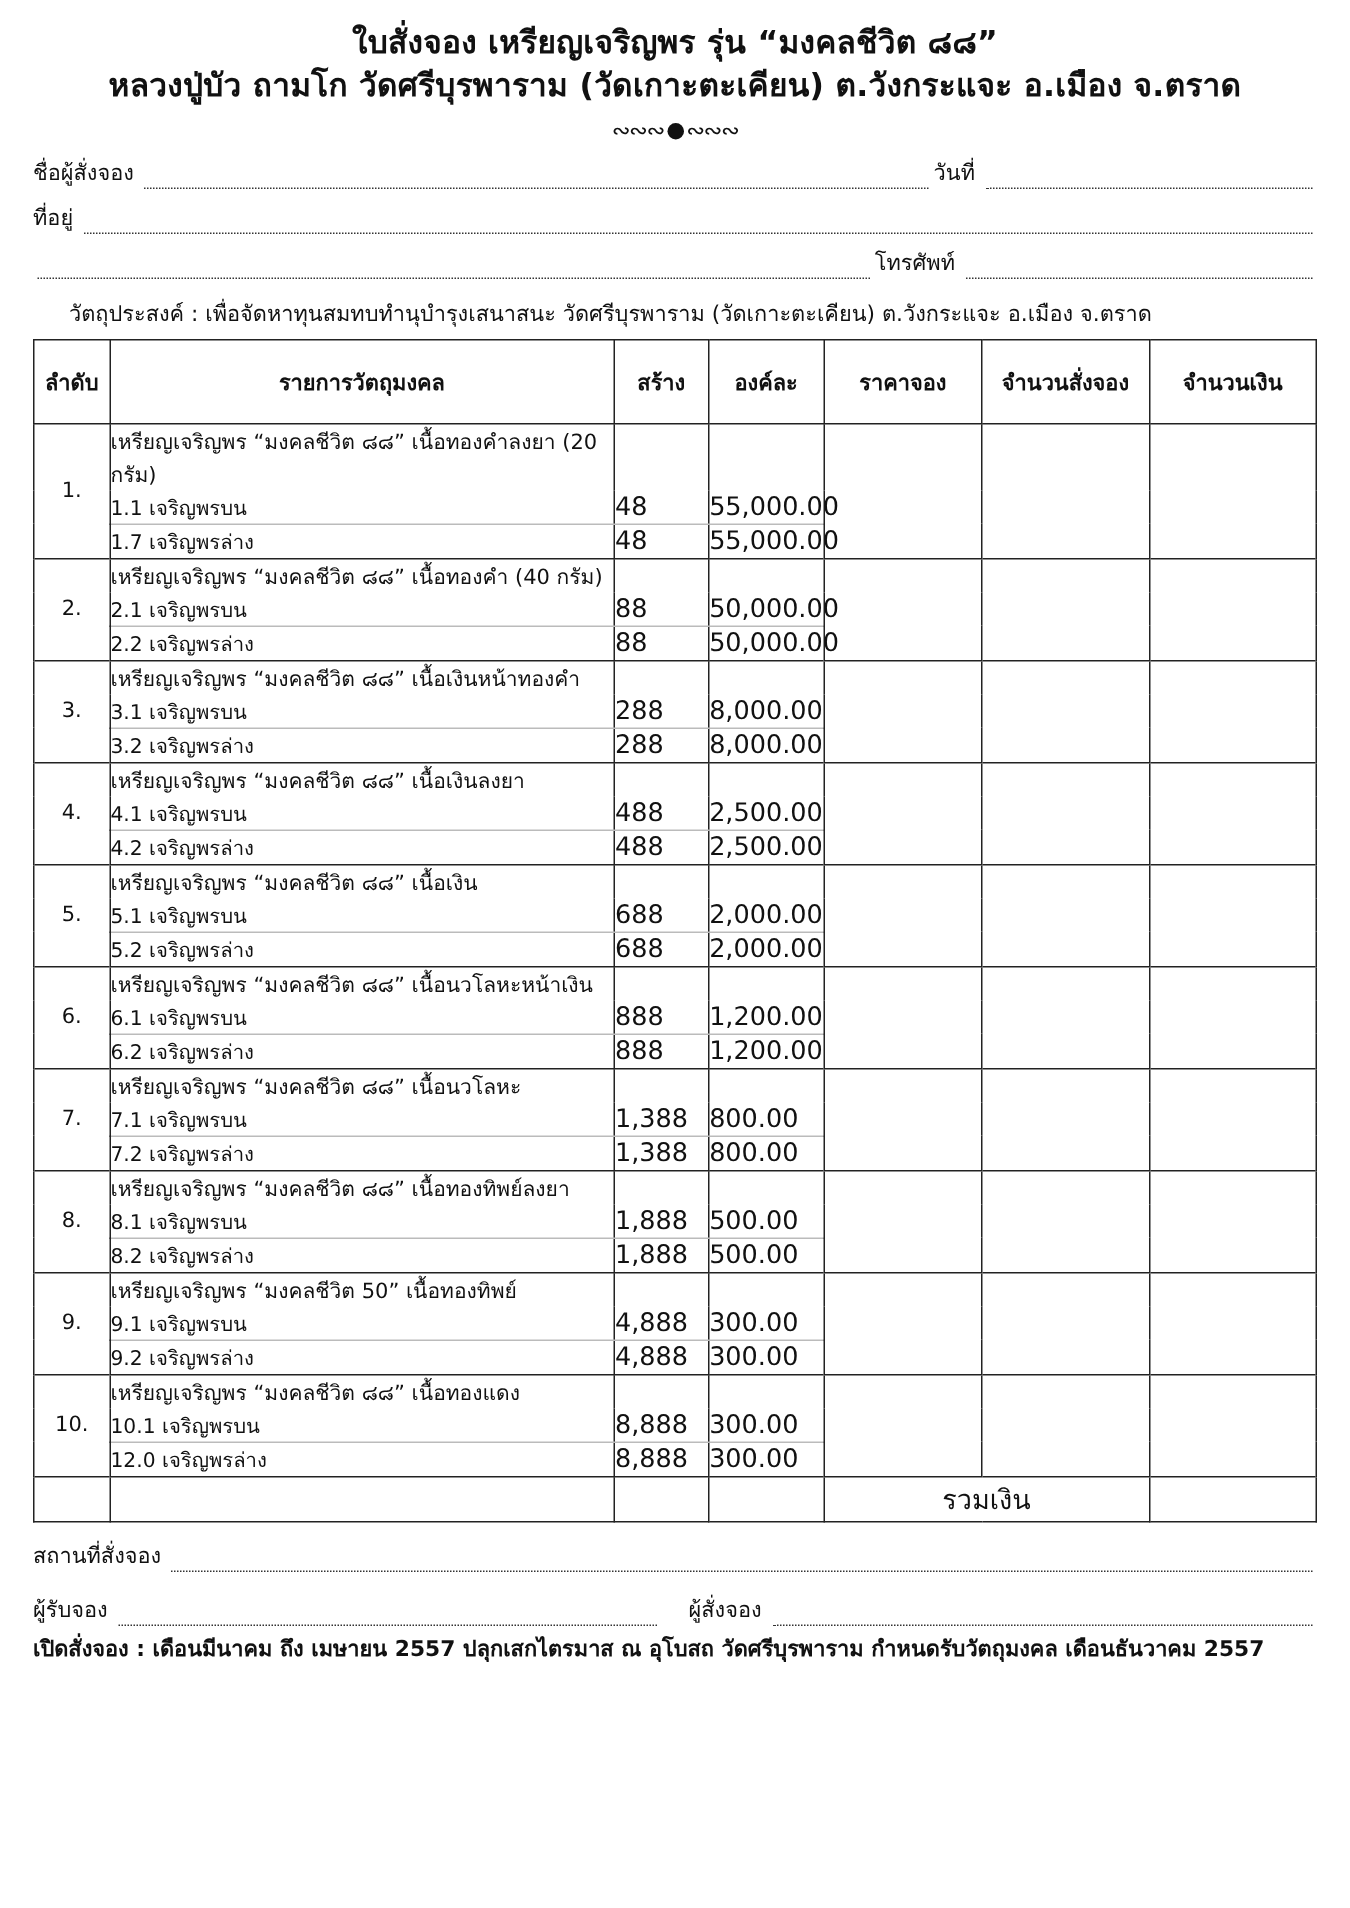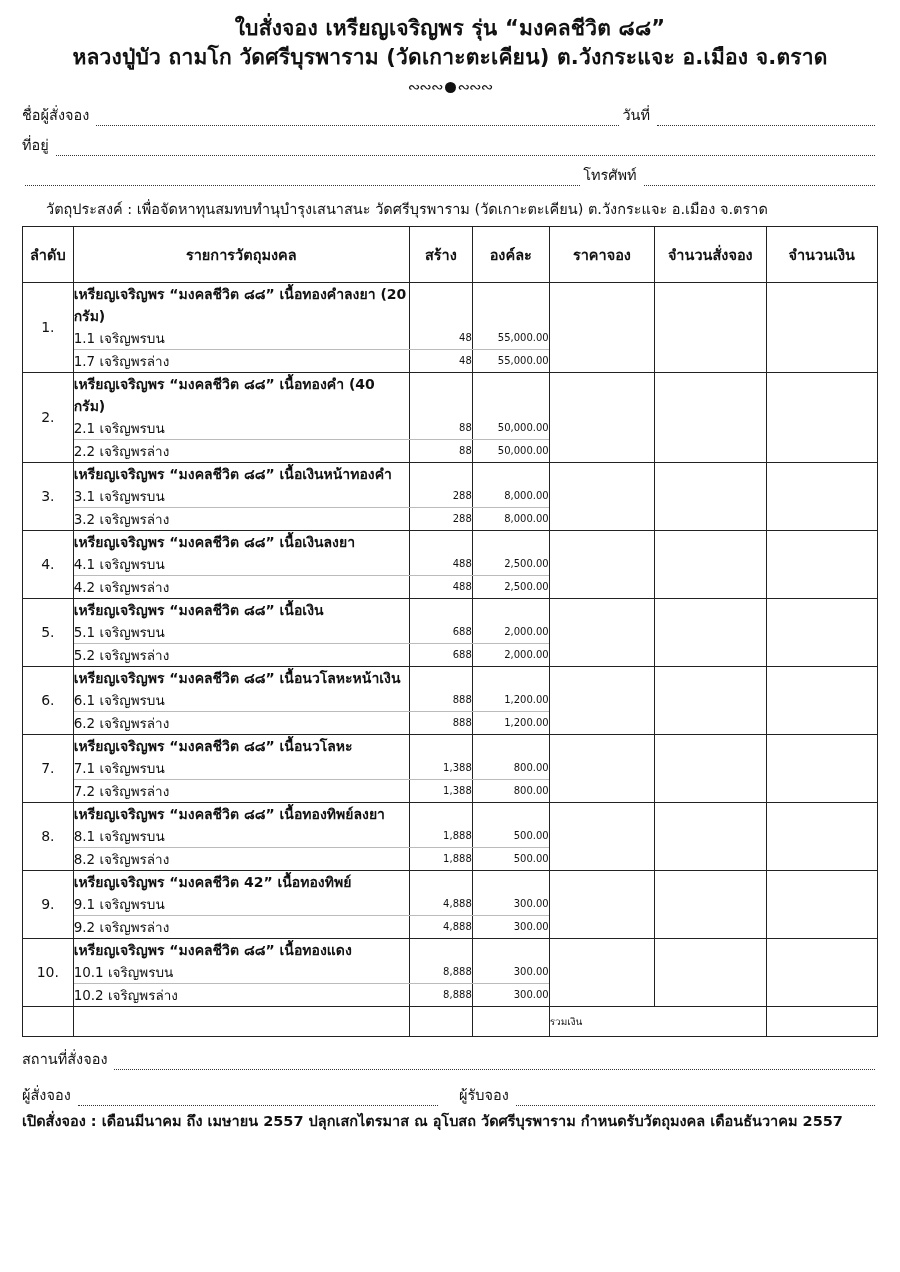--- a/index.html
+++ b/index.html
@@ -121,51 +121,51 @@
   .col-qty     { width: 110px; }
   .col-amount  { width: 110px; }
 
   td.no {
     text-align: center;
     font-size: 14px;
     vertical-align: top;
     padding-top: 5px;
   }
   td.item-head {
-    font-weight: bold;
+    font-weight: normal;
     font-size: 14px;
     padding: 4px 0 4px 12px;
     border-bottom: none;
   }
   td.item-sub {
     font-size: 13.5px;
     padding: 3px 0 3px 40px;
   }
   td.num {
-    text-align: right;
+    text-align: left;
     padding-right: 8px;
-    font-size: 10px;
+    font-size: 17px;
   }
   
   tr.grp-head td { border-bottom: 0; }
   tr.grp-sub1 td { border-top: 0; border-bottom: 1px solid #bbb; }
   tr.grp-sub2 td { border-top: 0; }
   tr.grp-head td.no { border-bottom: 0; }
   tr.grp-sub1 td.c-item, tr.grp-sub1 td.c-made, tr.grp-sub1 td.c-price {
     border-bottom: 1px solid #bbb;
   }
   tr.grp-head td.c-book, tr.grp-head td.c-qty, tr.grp-head td.c-amount { border-bottom: 0; }
 
   tr.total-row td {
     height: 30px;
   }
   td.total-label {
-    text-align: left;
+    text-align: center;
     padding-right: 10px;
-    font-size: 10px;
+    font-size: 18px;
     border: none;
   }
   td.no-border { border: none; }
 
   
   .footer {
     margin-top: 14px;
     font-size: 14.5px;
   }
   .footer .field-row { margin-bottom: 13px; }
@@ -389,21 +389,21 @@
           <td class="num c-made">1,888</td>
           <td class="num c-price">500.00</td>
         </tr>
         <tr class="grp-sub2">
           <td class="item-sub c-item">8.2 เจริญพรล่าง</td>
           <td class="num c-made">1,888</td>
           <td class="num c-price">500.00</td>
         </tr>
         <tr class="grp-head">
           <td class="no" rowspan="3">9.</td>
-          <td class="item-head c-item">เหรียญเจริญพร “มงคลชีวิต 42” เนื้อทองทิพย์</td>
+          <td class="item-head c-item">เหรียญเจริญพร “มงคลชีวิต 50” เนื้อทองทิพย์</td>
           <td class="c-made"></td>
           <td class="c-price"></td>
           <td class="c-book" rowspan="3"></td>
           <td class="c-qty" rowspan="3"></td>
           <td class="c-amount" rowspan="3"></td>
         </tr>
         <tr class="grp-sub1">
           <td class="item-sub c-item">9.1 เจริญพรบน</td>
           <td class="num c-made">4,888</td>
           <td class="num c-price">300.00</td>
@@ -421,21 +421,21 @@
           <td class="c-book" rowspan="3"></td>
           <td class="c-qty" rowspan="3"></td>
           <td class="c-amount" rowspan="3"></td>
         </tr>
         <tr class="grp-sub1">
           <td class="item-sub c-item">10.1 เจริญพรบน</td>
           <td class="num c-made">8,888</td>
           <td class="num c-price">300.00</td>
         </tr>
         <tr class="grp-sub2">
-          <td class="item-sub c-item">10.2 เจริญพรล่าง</td>
+          <td class="item-sub c-item">12.0 เจริญพรล่าง</td>
           <td class="num c-made">8,888</td>
           <td class="num c-price">300.00</td>
         </tr>
       </tbody>
     <tfoot>
       <tr class="total-row">
         <td class="no-border"></td>
         <td class="no-border"></td>
         <td class="no-border"></td>
         <td class="no-border"></td>
@@ -445,24 +445,24 @@
     </tfoot>
   </table>
 
   <div class="footer">
     <div class="field-row">
       <span class="field-label">สถานที่สั่งจอง</span>
       <span class="dotline grow-2"></span>
     </div>
     <div class="signs">
       <div class="sign-block">
+        <span class="field-label">ผู้รับจอง</span>
+        <span class="dotline grow-1"></span>
+      </div>
+      <div class="sign-block">
         <span class="field-label">ผู้สั่งจอง</span>
         <span class="dotline grow-1"></span>
       </div>
-      <div class="sign-block">
-        <span class="field-label">ผู้รับจอง</span>
-        <span class="dotline grow-1"></span>
-      </div>
     </div>
     <div class="closing">เปิดสั่งจอง : เดือนมีนาคม ถึง เมษายน 2557 ปลุกเสกไตรมาส ณ อุโบสถ วัดศรีบุรพาราม กำหนดรับวัตถุมงคล เดือนธันวาคม 2557</div>
   </div>
 
 </div>
 
 </body></html>

